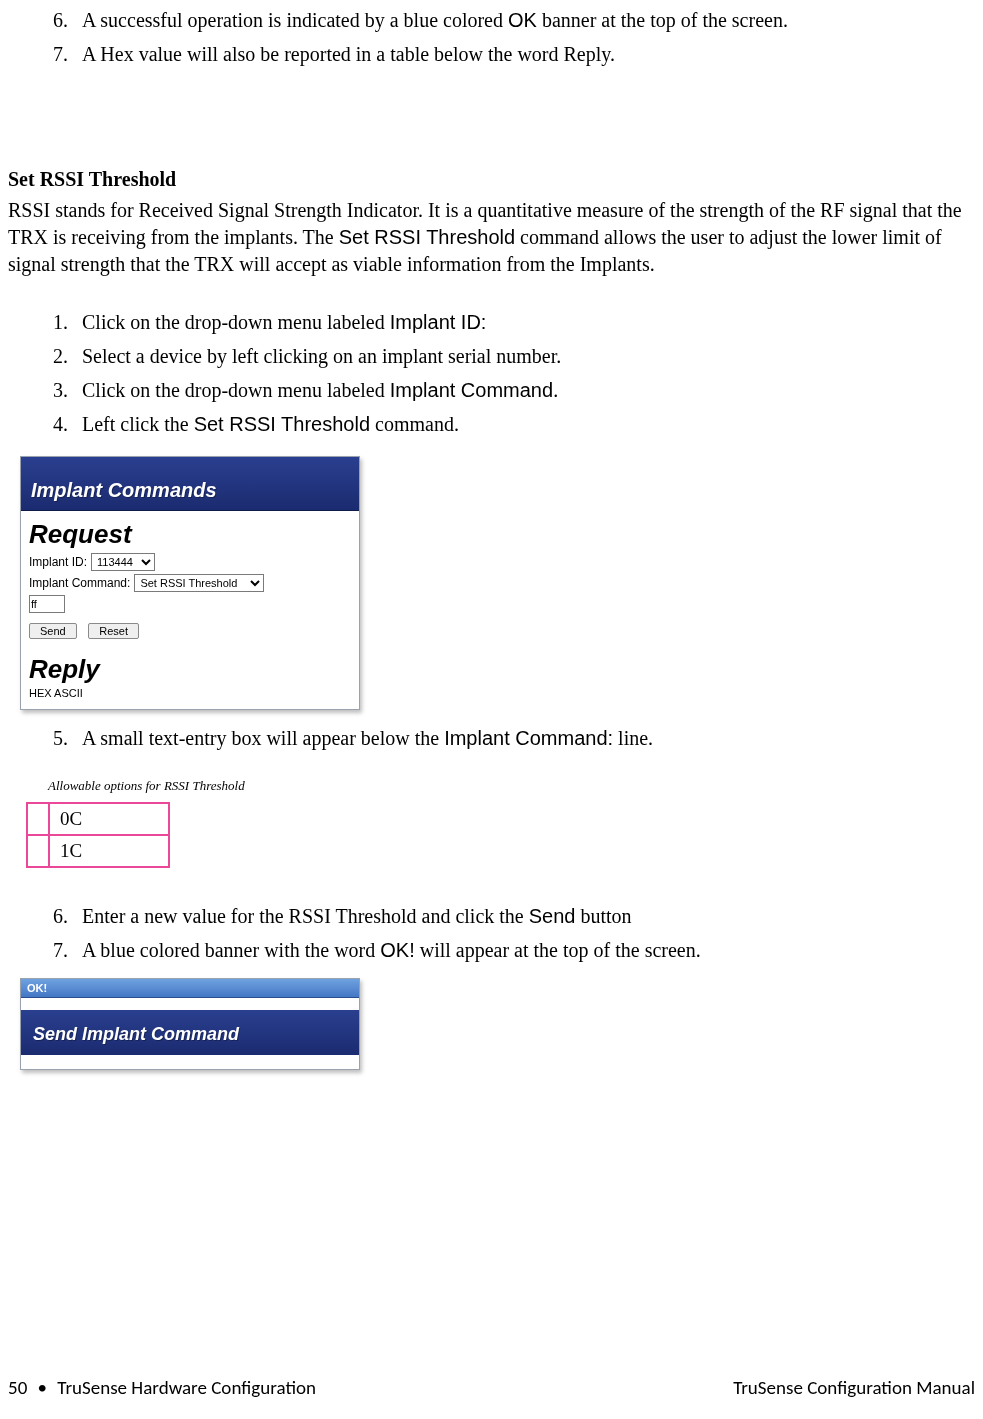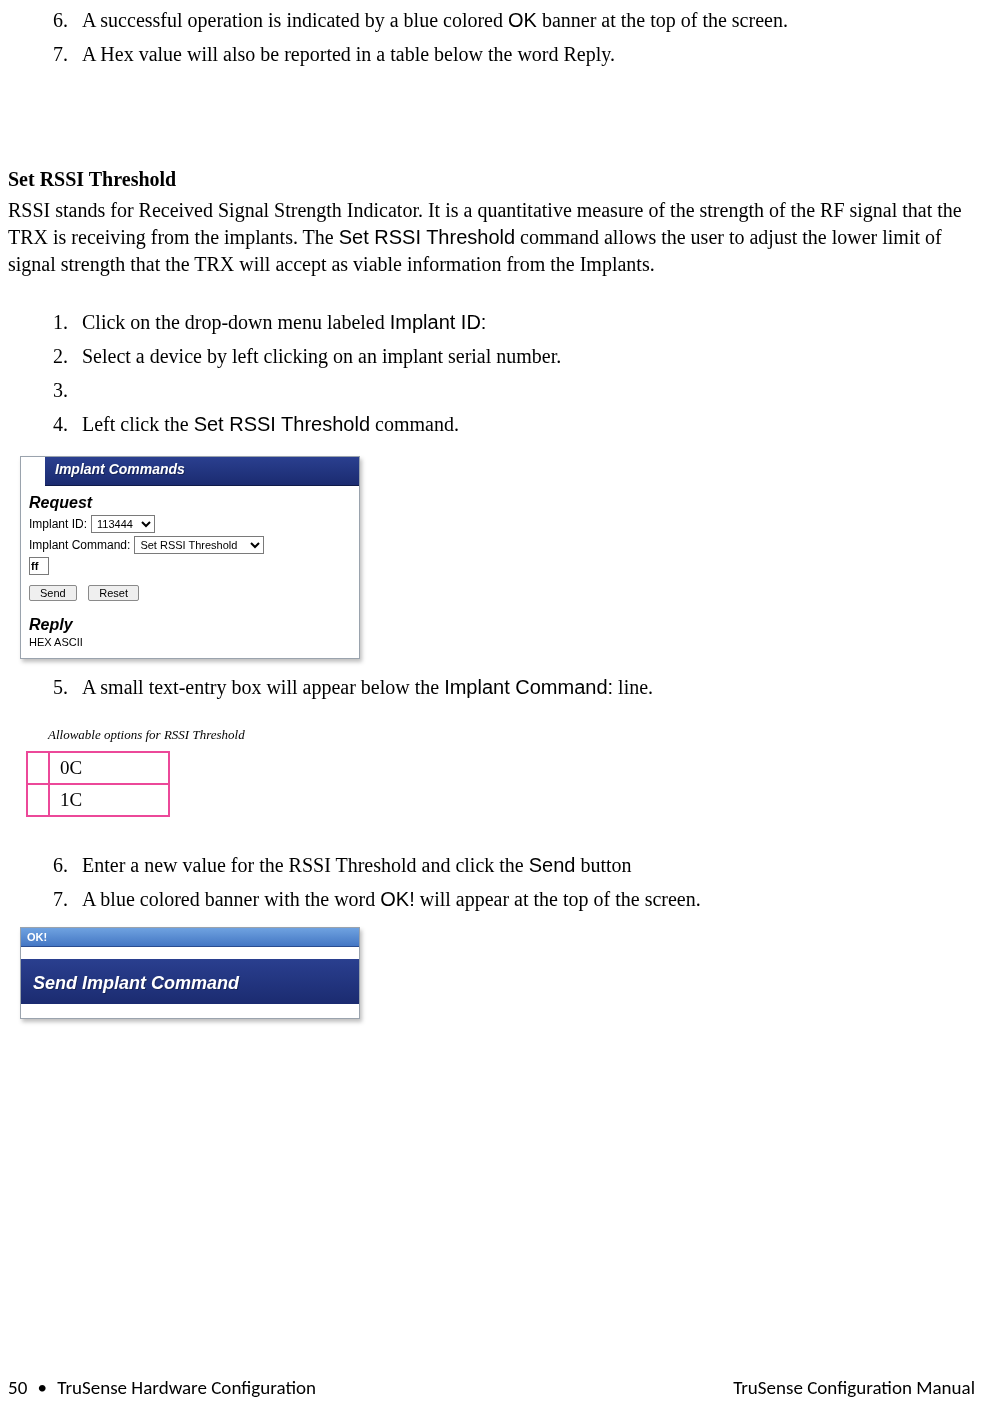--- a/index.html
+++ b/index.html
@@ -43,53 +43,52 @@
       width: 340px;
       margin: 18px 0 14px 12px;
       border: 1px solid #9aa3ad;
       box-shadow: 2px 3px 4px rgba(0,0,0,0.25);
       background: #fff;
       font-family: Tahoma, Arial, sans-serif;
     }
     .shot1 .hdr {
       background: linear-gradient(#2a3f8f, #1b2b70);
       color: #fff;
-      padding: 4px 10px 8px;
+      padding: 22px 10px 8px;
       border-bottom: 1px solid #0f1a48;
       font-family: Arial, sans-serif;
-      font-size: 14px;
+      font-size: 20px;
       font-style: italic;
       font-weight: 700;
       text-shadow: 1px 1px 0 rgba(0,0,0,0.3);
-      margin-left: 24px;
     }
     .shot1 .body { padding: 6px 8px 10px; }
     .shot1 .lbl-lg {
       font-family: Arial, sans-serif;
-      font-size: 16px;
+      font-size: 26px;
       font-weight: 700;
       font-style: italic;
       margin: 2px 0 2px;
     }
     .shot1 .formline {
       font-size: 12px;
       margin: 3px 0;
       display: flex;
       align-items: center;
     }
     .shot1 .formlabel { margin-right: 4px; }
     .shot1 select, .shot1 input[type="text"] {
       font-family: Tahoma, Arial, sans-serif;
       font-size: 11px;
       border: 1px solid #7a7a7a;
       background: #fff;
       height: 18px;
       padding: 0 1px;
     }
-    .shot1 input.tiny { width: 20px; font-weight: bold; }
+    .shot1 input.tiny { width: 36px; }
     .shot1 .btnrow { margin-top: 4px; }
     .shot1 button {
       font-family: Tahoma, Arial, sans-serif;
       font-size: 11px;
       padding: 1px 10px;
       background: #efefef;
       border: 1px solid #8a8a8a;
       border-radius: 2px;
       margin-right: 6px;
     }
@@ -183,20 +182,21 @@
     <div class="list-item">
       <span class="list-num">1.</span>
       <span><span>Click on the drop-down menu labeled </span><span class="sans">Implant ID:</span></span>
     </div>
     <div class="list-item">
       <span class="list-num">2.</span>
       <span><span>Select a device by left clicking on an implant serial number.</span></span>
     </div>
     <div class="list-item">
       <span class="list-num">3.</span>
+      <span><span>Click on the drop-down menu labeled </span><span class="sans">Implant Command</span><span>.</span></span>
     </div>
     <div class="list-item">
       <span class="list-num">4.</span>
       <span><span>Left click the </span><span class="sans">Set RSSI Threshold</span><span> command.</span></span>
     </div>
   </div>
 
 <div class="shot1">
   <div class="hdr">Implant Commands</div>
   <div class="body">

